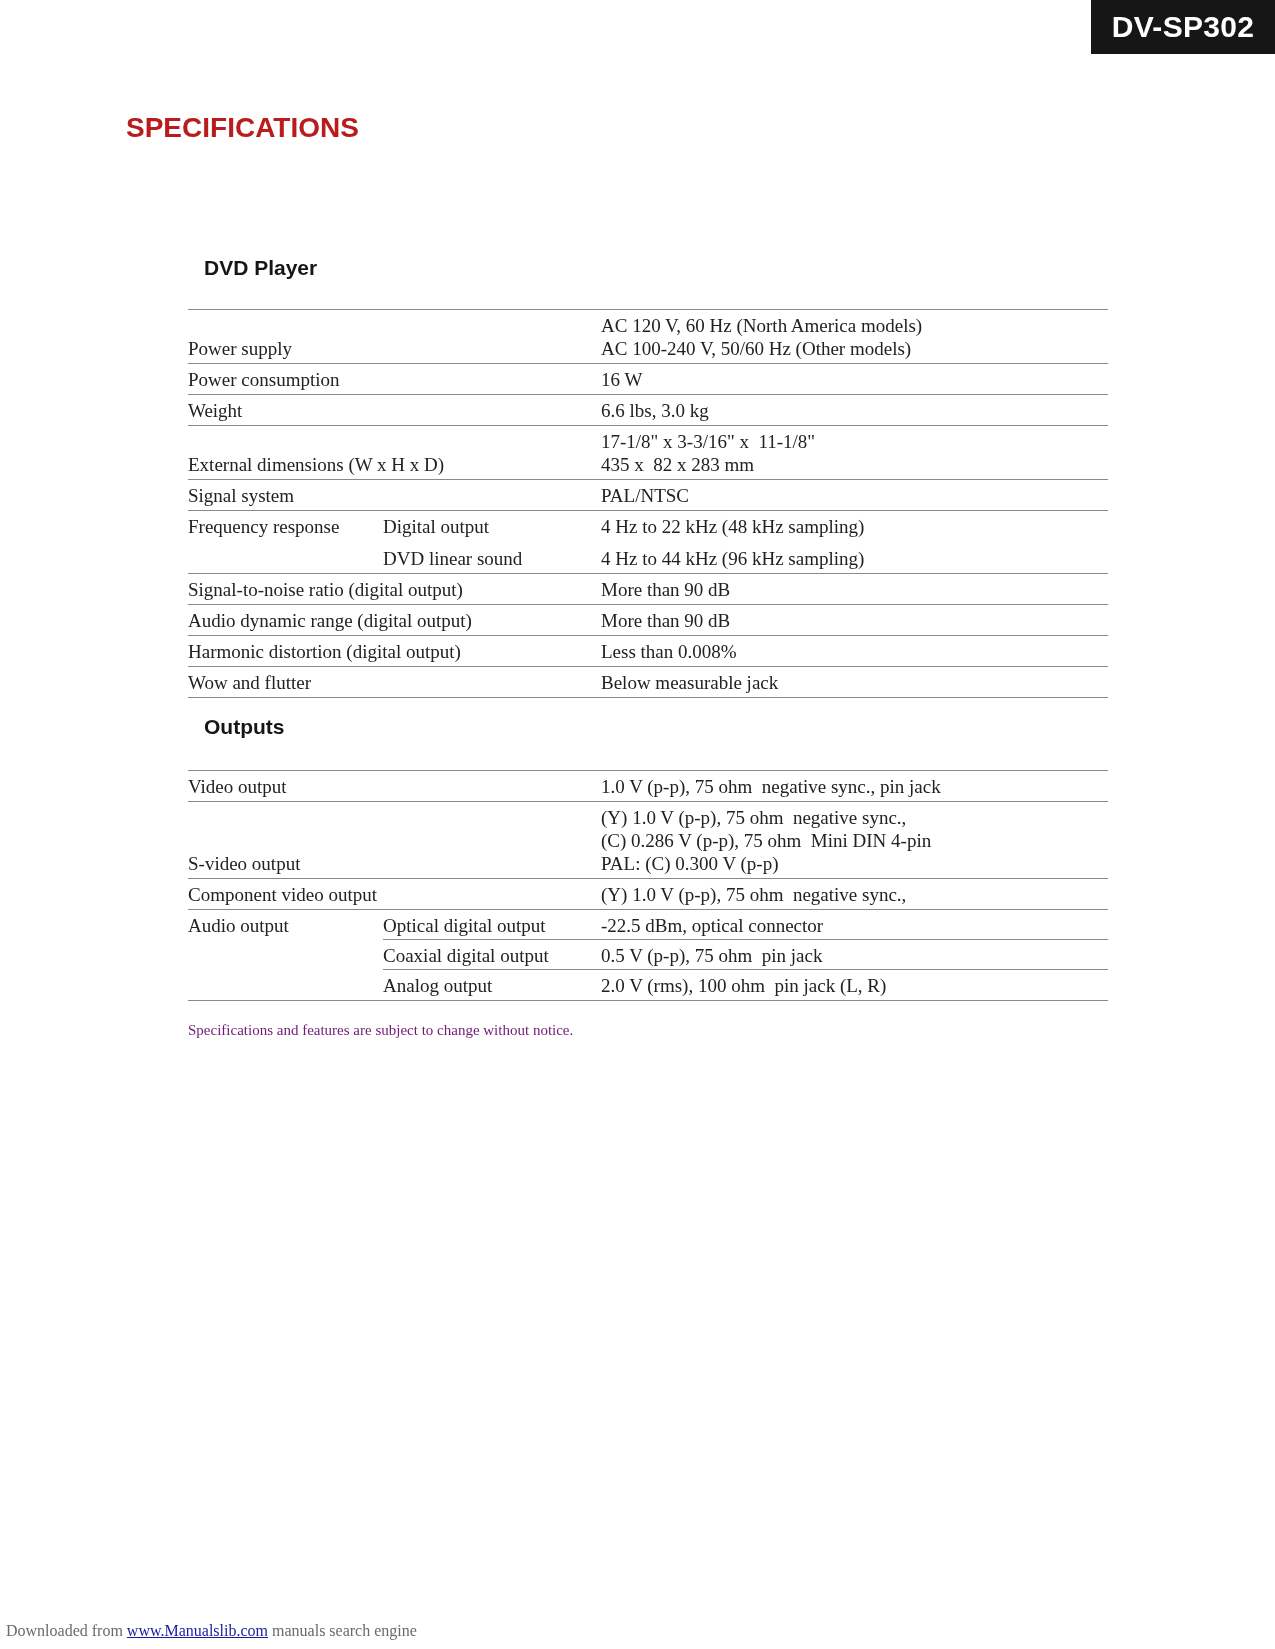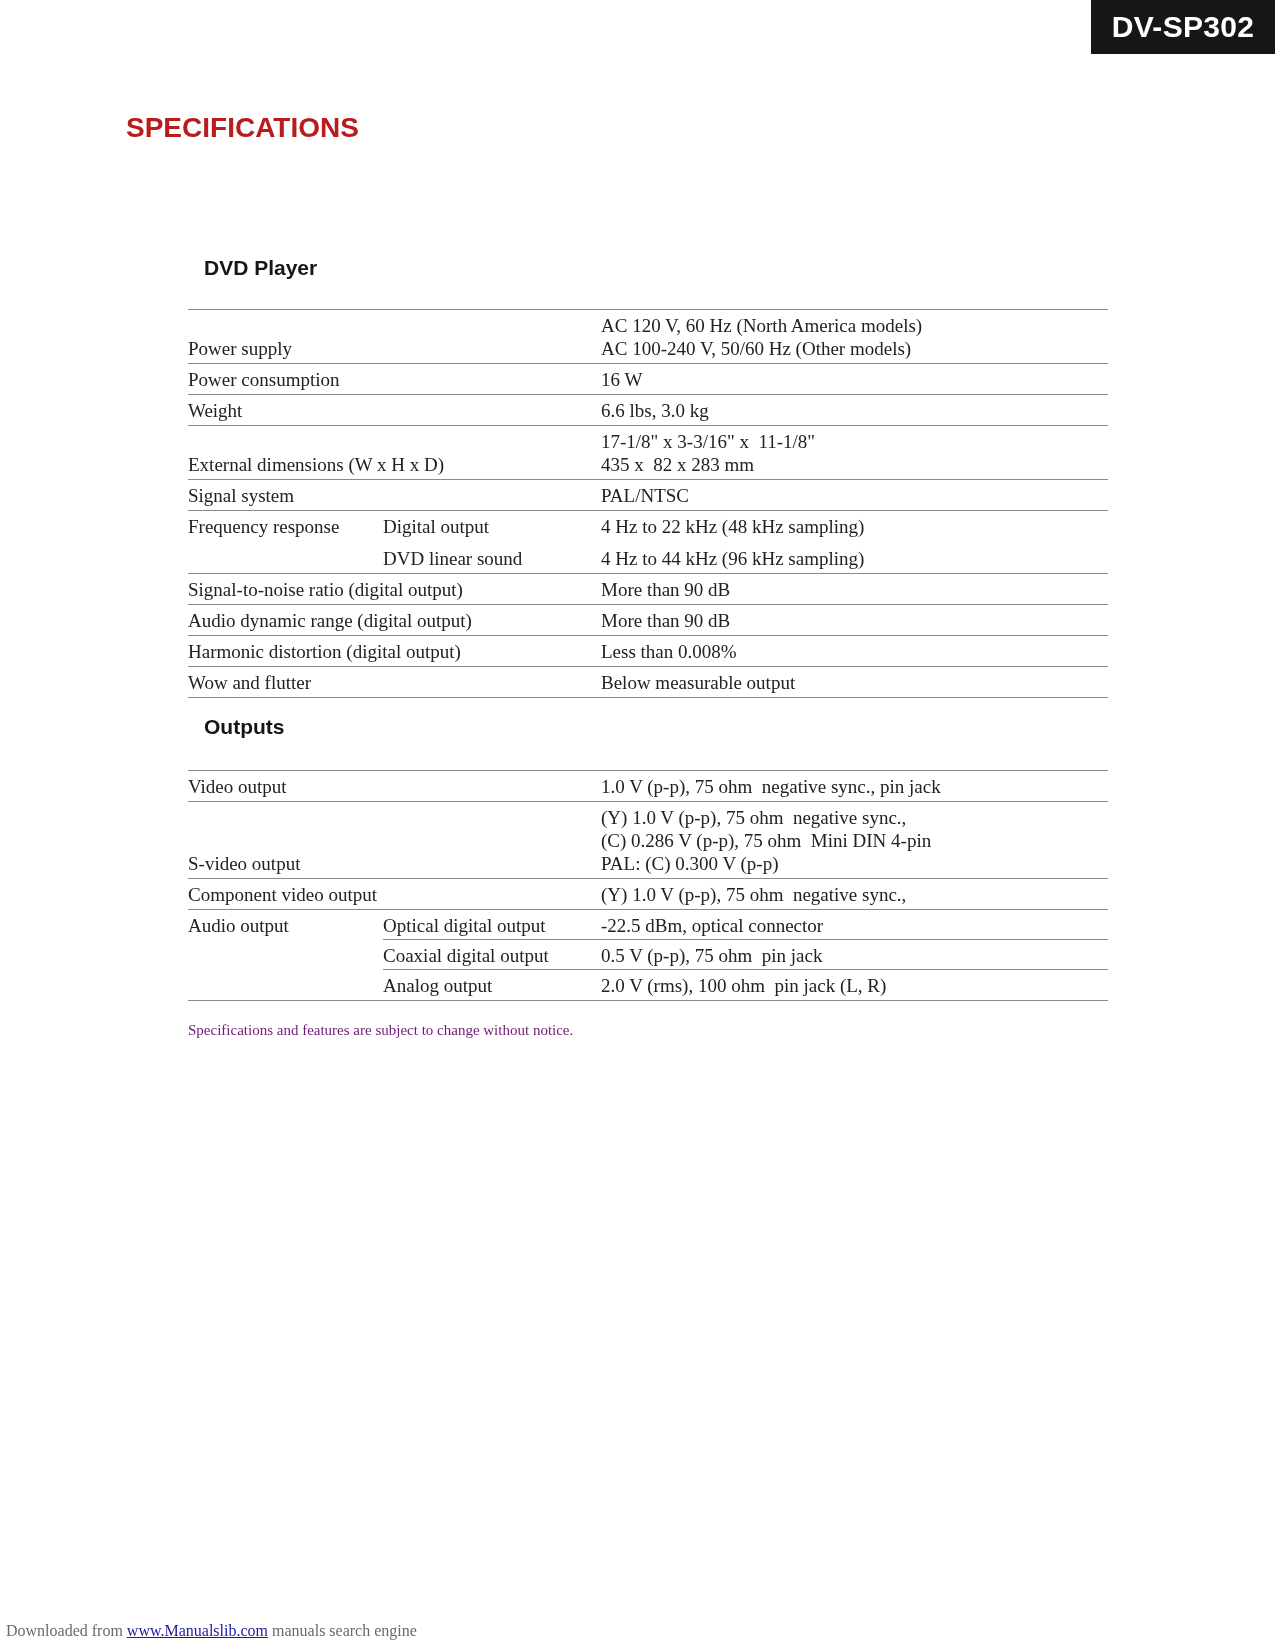--- a/index.html
+++ b/index.html
@@ -90,21 +90,21 @@
   </div>
   <div class="row">
     <div class="c12">Harmonic distortion (digital output)</div>
     <div class="c3">
         <div>Less than 0.008%</div>
       </div>
   </div>
   <div class="row">
     <div class="c12">Wow and flutter</div>
     <div class="c3">
-        <div>Below measurable output</div>
+        <div>Below measurable jack</div>
       </div>
   </div>
 </div>
 
 <h2 class="section-title" style="top:715px;text-align:right;">Outputs</h2>
 
 <div class="spec-table" style="top:770px;">
   <div class="row">
     <div class="c12">Video output</div>
     <div class="c3">

